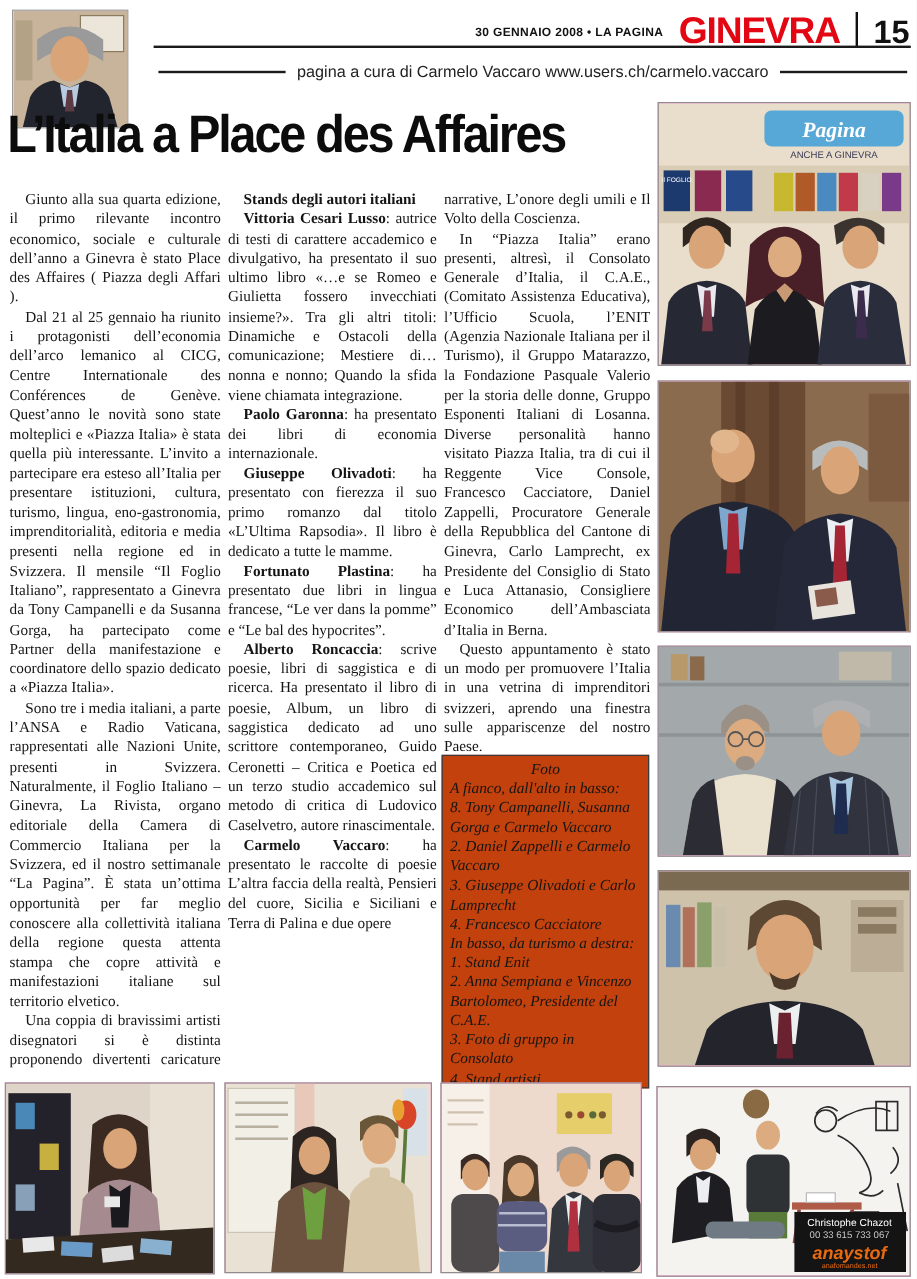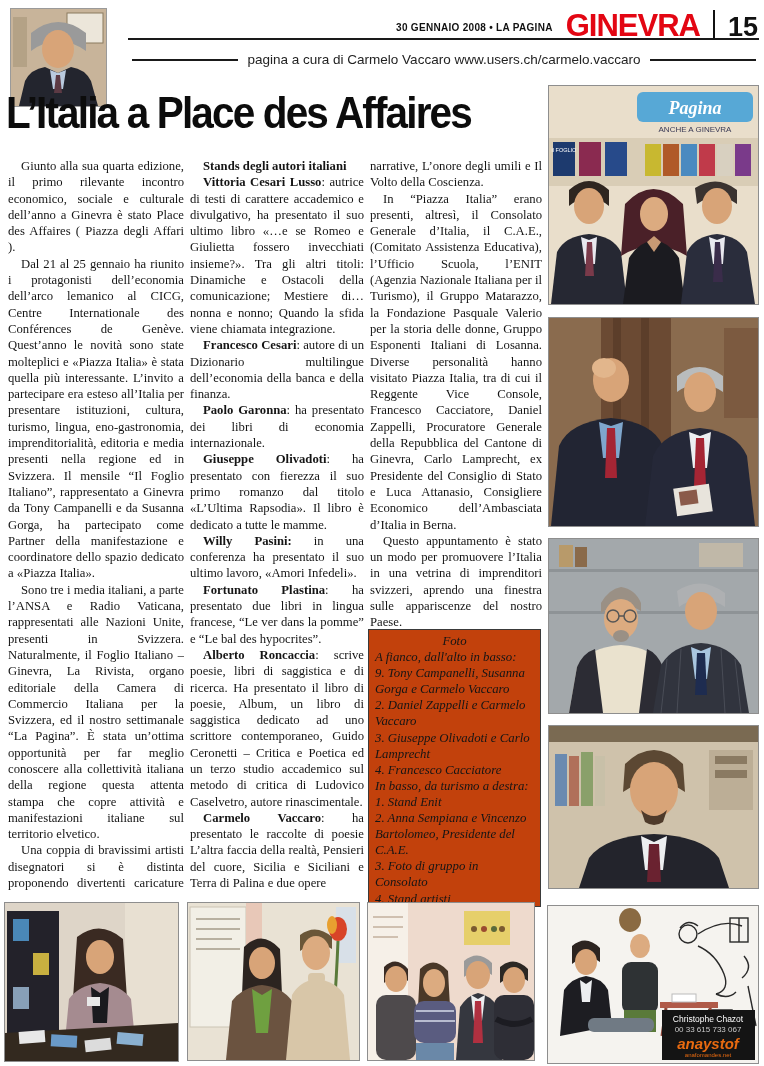--- a/index.html
+++ b/index.html
@@ -83,39 +83,37 @@
   <div class="col col1">
     <p>Giunto alla sua quarta edizione, il primo rilevante incontro economico, sociale e culturale dell’anno a Ginevra è stato Place des Affaires ( Piazza degli Affari ).</p>
     <p>Dal 21 al 25 gennaio ha riunito i protagonisti dell’economia dell’arco lemanico al CICG, Centre Internationale des Conférences de Genève. Quest’anno le novità sono state molteplici e «Piazza Italia» è stata quella più interessante. L’invito a partecipare era esteso all’Italia per presentare istituzioni, cultura, turismo, lingua, eno-gastronomia, imprenditorialità, editoria e media presenti nella regione ed in Svizzera. Il mensile “Il Foglio Italiano”, rappresentato a Ginevra da Tony Campanelli e da Susanna Gorga,  ha partecipato come Partner della manifestazione e coordinatore dello spazio dedicato a «Piazza Italia».</p>
     <p>Sono tre i media italiani, a parte l’ANSA e Radio Vaticana, rappresentati alle Nazioni Unite, presenti in Svizzera. Naturalmente, il Foglio Italiano – Ginevra, La Rivista, organo editoriale della Camera di Commercio Italiana per la Svizzera, ed il nostro settimanale “La Pagina”. È stata un’ottima opportunità per far meglio conoscere alla collettività italiana della regione questa attenta stampa che copre attività e manifestazioni italiane sul territorio elvetico.</p>
     <p>Una coppia di bravissimi artisti disegnatori si è distinta proponendo divertenti caricature di molte delle facce che hanno visitato la manifestazione.</p>
   </div>
 
   <div class="col col2">
     <p><span class="lead">Stands degli autori italiani</span><span></span></p>
     <p><span class="lead">Vittoria Cesari Lusso</span><span>: autrice di testi di carattere accademico e divulgativo, ha presentato il suo ultimo libro «…e se Romeo e Giulietta fossero invecchiati insieme?». Tra gli altri titoli: Dinamiche e Ostacoli della comunicazione; Mestiere di…nonna e nonno; Quando la sfida viene chiamata integrazione.</span></p>
-    <p><span class="lead">Francesco Cesari</span><span>: autore di un Dizionario multilingue dell’economia della banca e della finanza.</span></p>
     <p><span class="lead">Paolo Garonna</span><span>: ha presentato dei libri di economia internazionale.</span></p>
     <p><span class="lead">Giuseppe Olivadoti</span><span>: ha presentato con fierezza il suo primo romanzo dal titolo «L’Ultima Rapsodia». Il libro è dedicato a tutte le mamme.</span></p>
-    <p><span class="lead">Willy Pasini:</span><span> in una conferenza ha presentato il suo ultimo lavoro, «Amori Infedeli».</span></p>
     <p><span class="lead">Fortunato Plastina</span><span>: ha presentato due libri in lingua francese, “Le ver dans la pomme” e “Le bal des hypocrites”.</span></p>
     <p><span class="lead">Alberto Roncaccia</span><span>: scrive poesie, libri di saggistica e di ricerca. Ha presentato il libro di poesie,  Album, un libro di saggistica dedicato ad uno scrittore contemporaneo, Guido Ceronetti – Critica e Poetica ed un terzo studio accademico sul metodo di critica di Ludovico Caselvetro, autore rinascimentale.</span></p>
     <p><span class="lead">Carmelo Vaccaro</span><span>: ha presentato le raccolte di poesie L’altra faccia della realtà, Pensieri del cuore, Sicilia e Siciliani e Terra di Palina e due opere</span></p>
   </div>
 
   <div class="col col3">
     <p class="noindent">narrative, L’onore degli umili e Il Volto della Coscienza.</p>
     <p>In “Piazza Italia” erano presenti, altresì, il Consolato Generale d’Italia, il C.A.E., (Comitato Assistenza Educativa), l’Ufficio Scuola, l’ENIT (Agenzia Nazionale Italiana per il Turismo), il Gruppo Matarazzo, la Fondazione Pasquale Valerio per la storia delle donne, Gruppo Esponenti Italiani di Losanna. Diverse personalità hanno visitato Piazza Italia, tra di cui il Reggente Vice Console, Francesco Cacciatore, Daniel Zappelli, Procuratore Generale della Repubblica del Cantone di Ginevra, Carlo Lamprecht, ex Presidente del Consiglio di Stato e Luca Attanasio, Consigliere Economico dell’Ambasciata d’Italia in Berna.</p>
     <p>Questo appuntamento è stato un modo per promuovere l’Italia in una vetrina di imprenditori svizzeri, aprendo una finestra sulle appariscenze del nostro Paese.</p>
   </div>
 
   <div class="foto-box">
     <p class="title">Foto</p>
     <p>A fianco, dall'alto in basso:</p>
-    <p>9. Tony Campanelli, Susanna Gorga e Carmelo Vaccaro</p>
+    <p>8. Tony Campanelli, Susanna Gorga e Carmelo Vaccaro</p>
     <p>2. Daniel Zappelli e Carmelo Vaccaro</p>
     <p>3. Giuseppe Olivadoti e Carlo Lamprecht</p>
     <p>4. Francesco Cacciatore</p>
     <p>In basso, da turismo a destra:</p>
     <p>1. Stand Enit</p>
     <p>2. Anna Sempiana e Vincenzo Bartolomeo, Presidente del C.A.E.</p>
     <p>3. Foto di gruppo in Consolato</p>
     <p>4. Stand artisti</p>
   </div>
 

